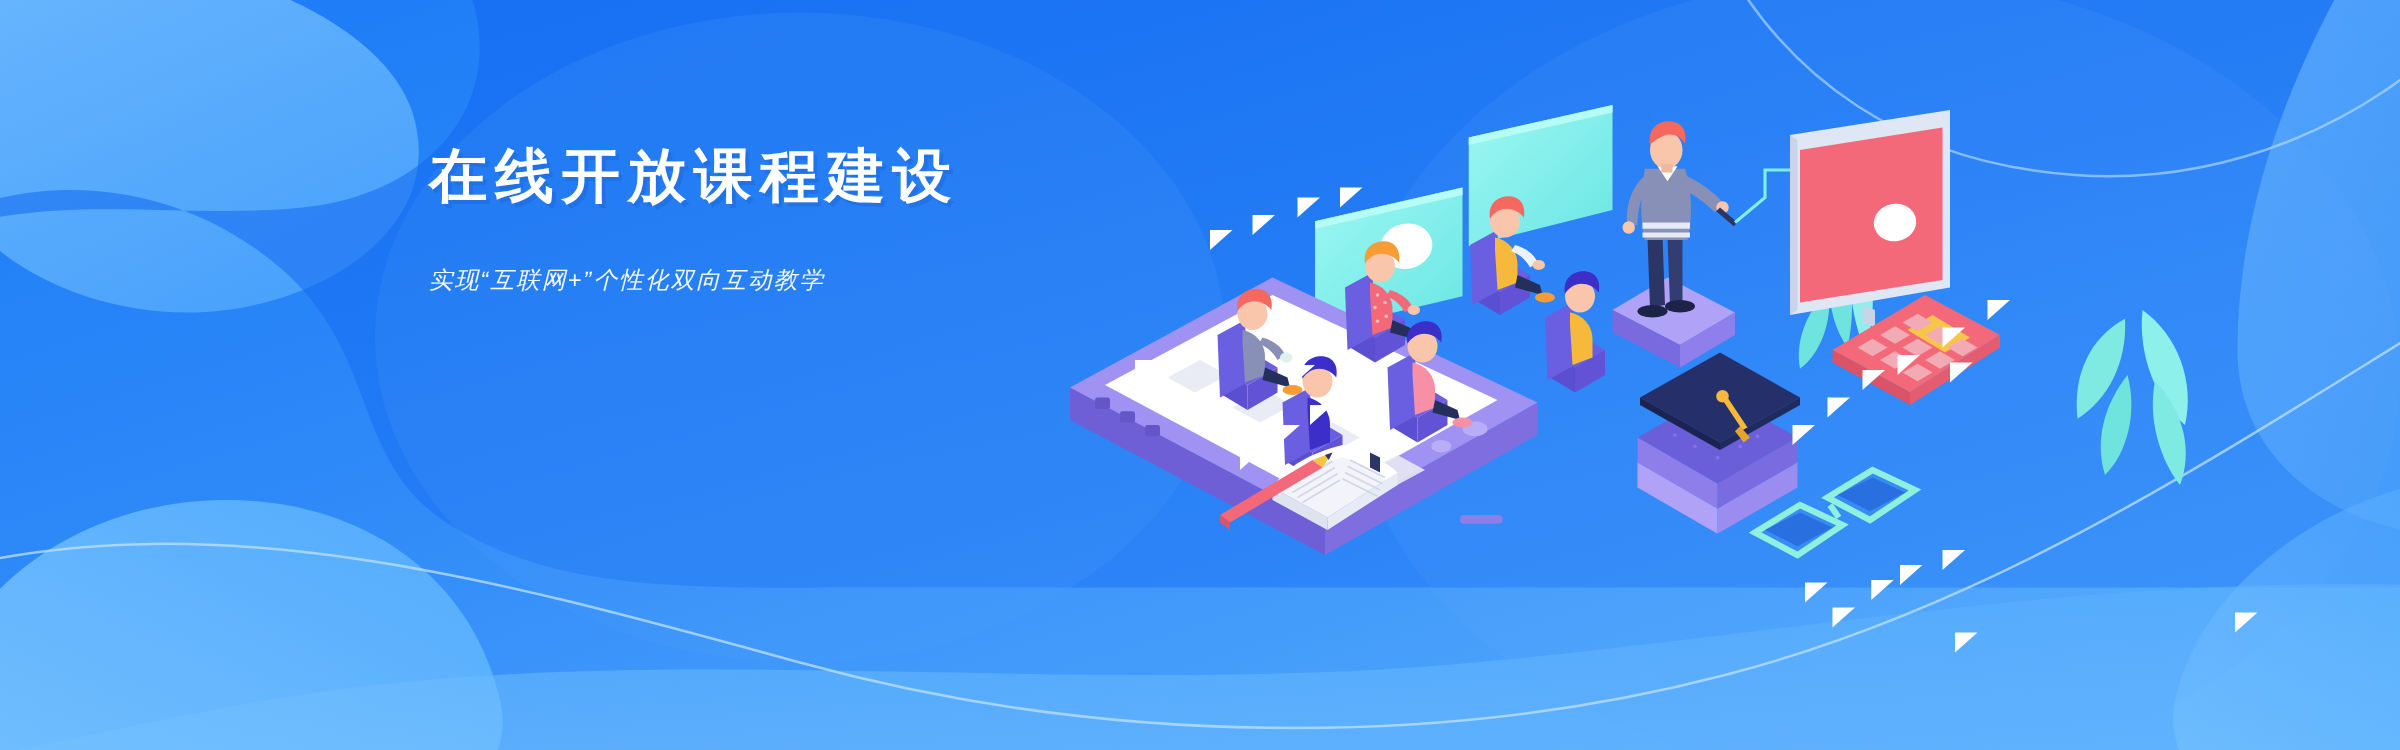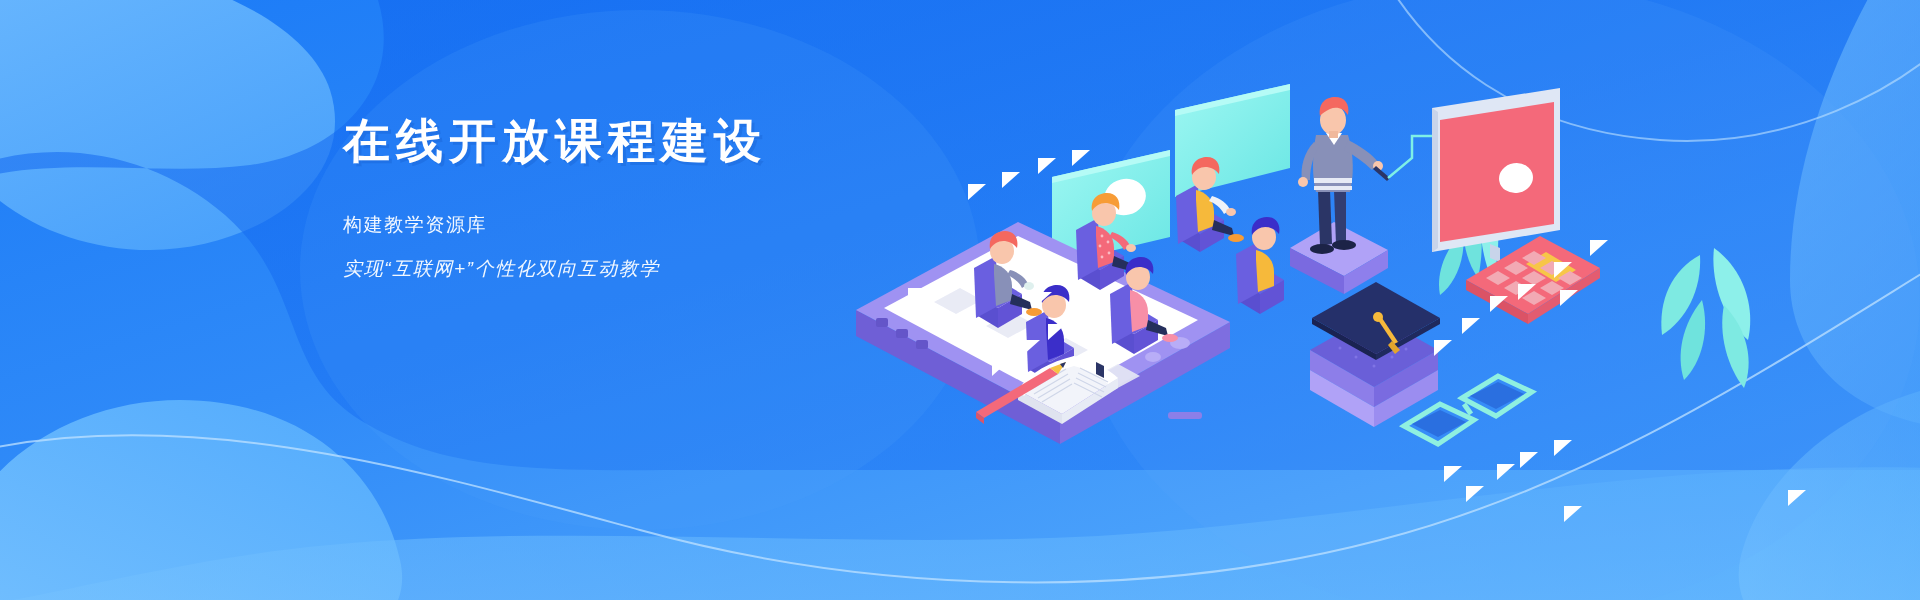--- a/index.html
+++ b/index.html
@@ -446,17 +446,16 @@
       <path d="M1520,452 L1538,452 L1520,468 Z"></path>
       <path d="M1554,440 L1572,440 L1554,456 Z"></path>
       <path d="M1444,466 L1462,466 L1444,482 Z"></path>
       <path d="M1788,490 L1806,490 L1788,506 Z"></path>
       <path d="M1564,506 L1582,506 L1564,522 Z"></path>
     </g>
   </svg>
 
   <div id="textblock">
     <h1 id="title">在线开放课程建设</h1>
-    <p class="subline">构建教学资源库</p>
     <p class="subline">实现“互联网+”个性化双向互动教学</p>
   </div>
 
 </div>
 
 </body></html>

